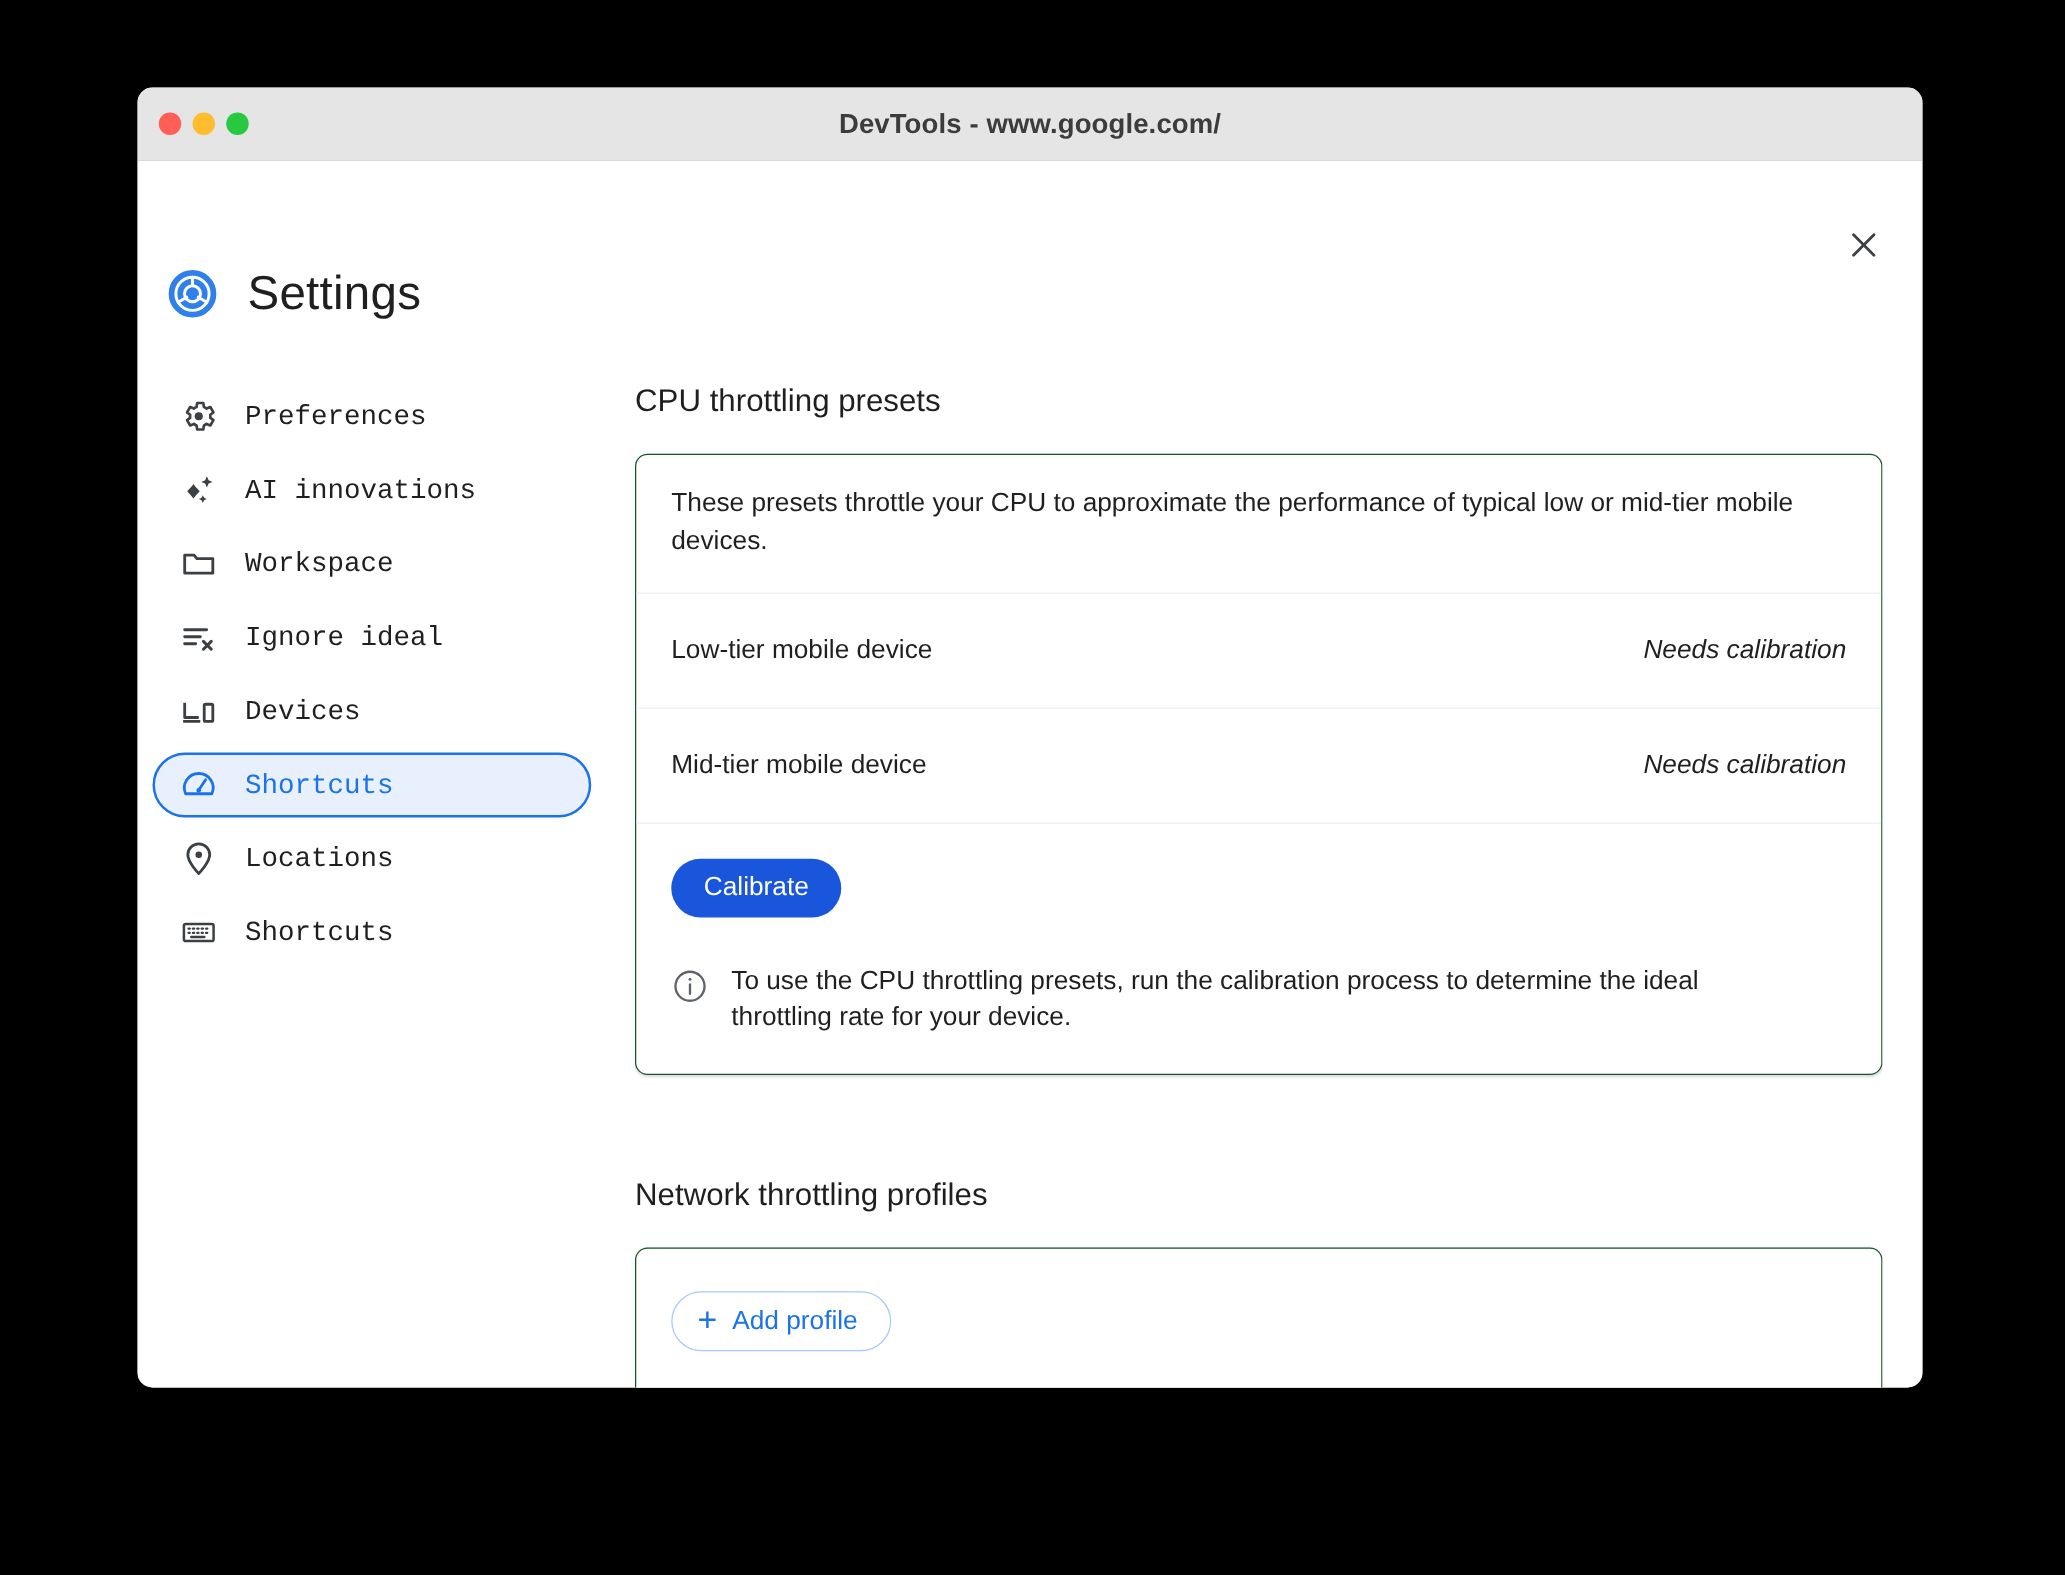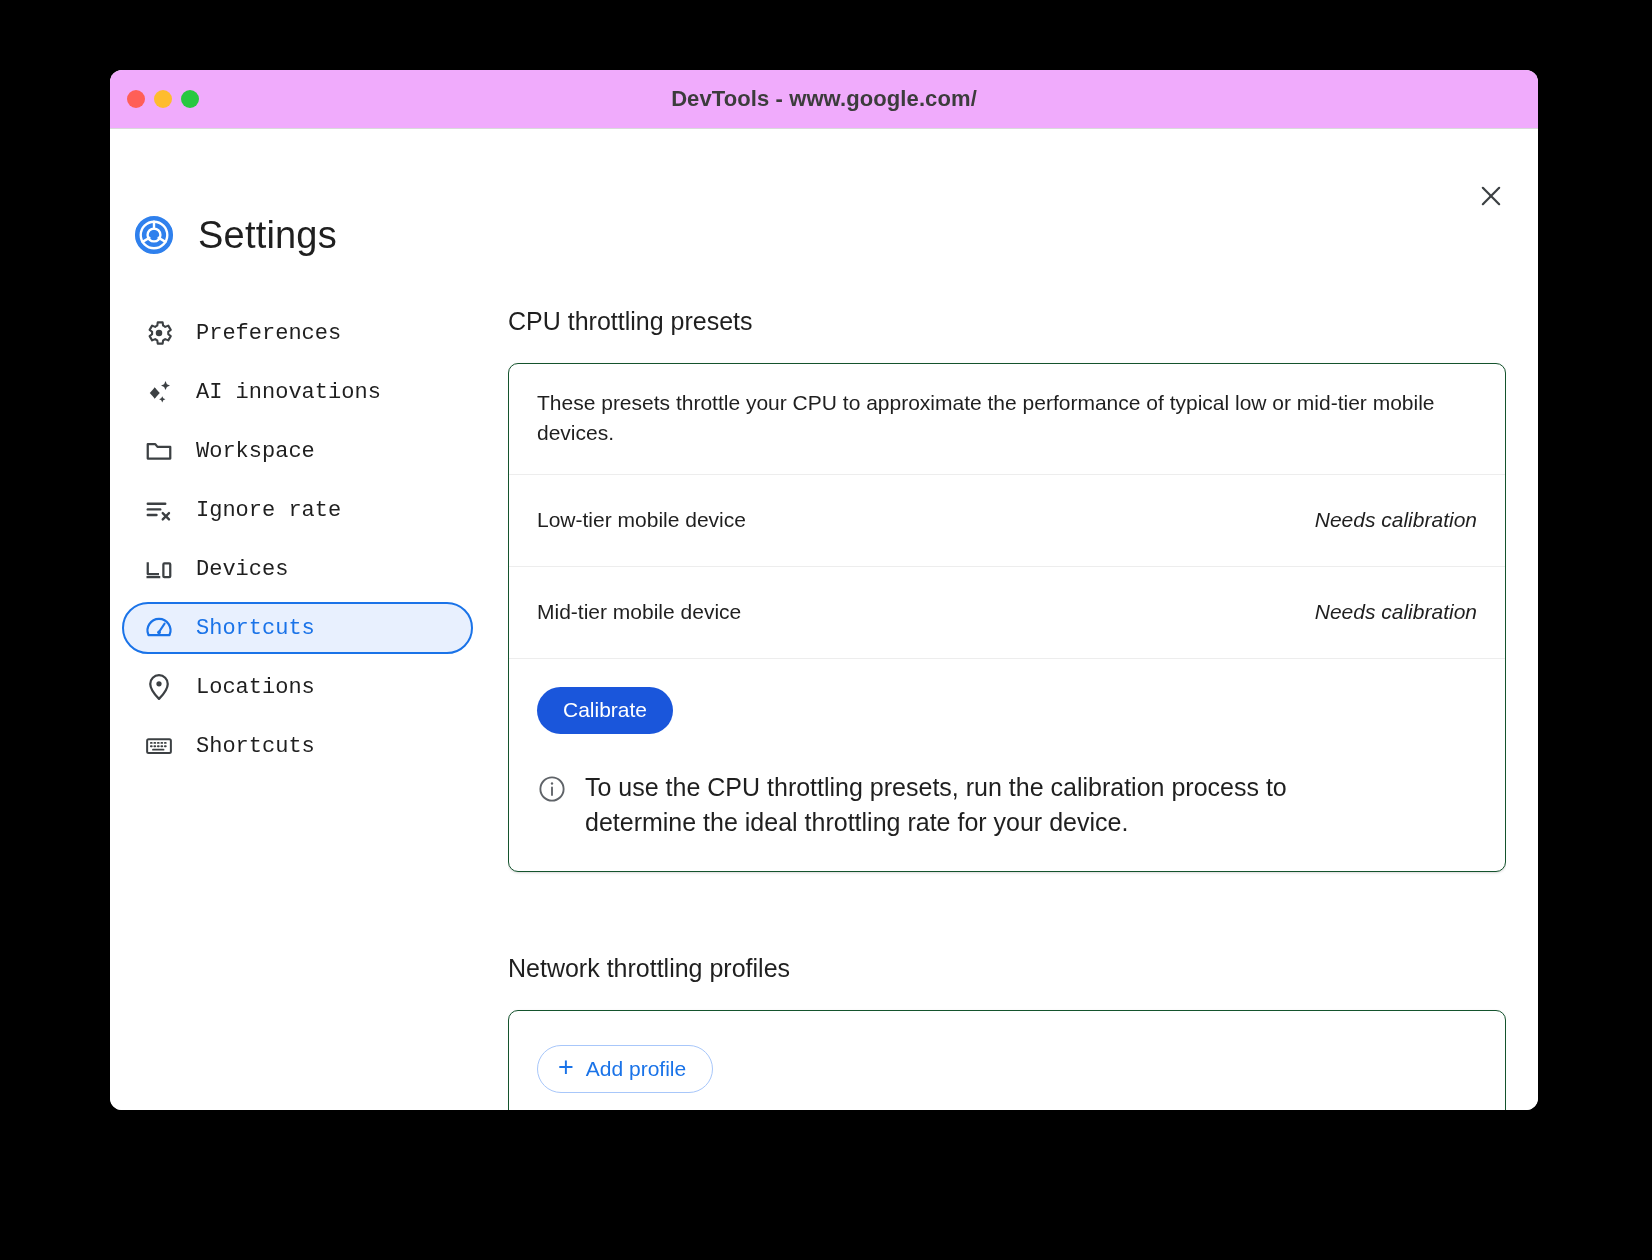--- a/index.html
+++ b/index.html
@@ -30,21 +30,21 @@
     height: 1040px;
     background: #ffffff;
     border-radius: 12px;
     overflow: hidden;
     box-shadow: 0 12px 40px rgba(0,0,0,0.45);
   }
 
   .titlebar {
     position: relative;
     height: 58px;
-    background: #f0abfc;
+    background: #e5e5e5;
     border-bottom: 1px solid #d9d9db;
     display: flex;
     align-items: center;
     justify-content: center;
   }
 
   .traffic-lights {
     position: absolute;
     left: 17px;
     top: 50%;
@@ -229,21 +229,21 @@
   }
   .info-icon {
     flex: 0 0 30px;
     width: 30px;
     height: 30px;
     margin-top: 4px;
     color: #5f6368;
   }
   .info-icon svg { display: block; }
   .info-text {
-    font-size: 25px;
+    font-size: 21px;
     line-height: 1.42;
     color: #1f1f1f;
     max-width: 790px;
   }
 
   .section-gap { height: 82px; }
 
   .card-network {
     padding: 34px 28px 42px 28px;
   }
@@ -349,21 +349,21 @@
         <div class="nav-item">
           <span class="nav-icon">
             <svg width="30" height="30" viewBox="0 0 24 24" fill="none" stroke="currentColor" stroke-width="1.9" stroke-linecap="round">
               <line x1="3" y1="7" x2="17" y2="7"></line>
               <line x1="3" y1="11.5" x2="13" y2="11.5"></line>
               <line x1="3" y1="16" x2="10" y2="16"></line>
               <line x1="15" y1="14.5" x2="20" y2="19.5"></line>
               <line x1="20" y1="14.5" x2="15" y2="19.5"></line>
             </svg>
           </span>
-          <span class="nav-label">Ignore rate</span>
+          <span class="nav-label">Ignore ideal</span>
         </div>
 
         <div class="nav-item">
           <span class="nav-icon">
             <svg width="30" height="30" viewBox="0 0 24 24" fill="none" stroke="currentColor" stroke-width="1.8" stroke-linejoin="round">
               <path d="M3 6.5v9.5h9"></path>
               <line x1="2" y1="18.5" x2="13" y2="18.5"></line>
               <rect x="15.5" y="7.5" width="5.5" height="11" rx="0.8"></rect>
             </svg>
           </span>

